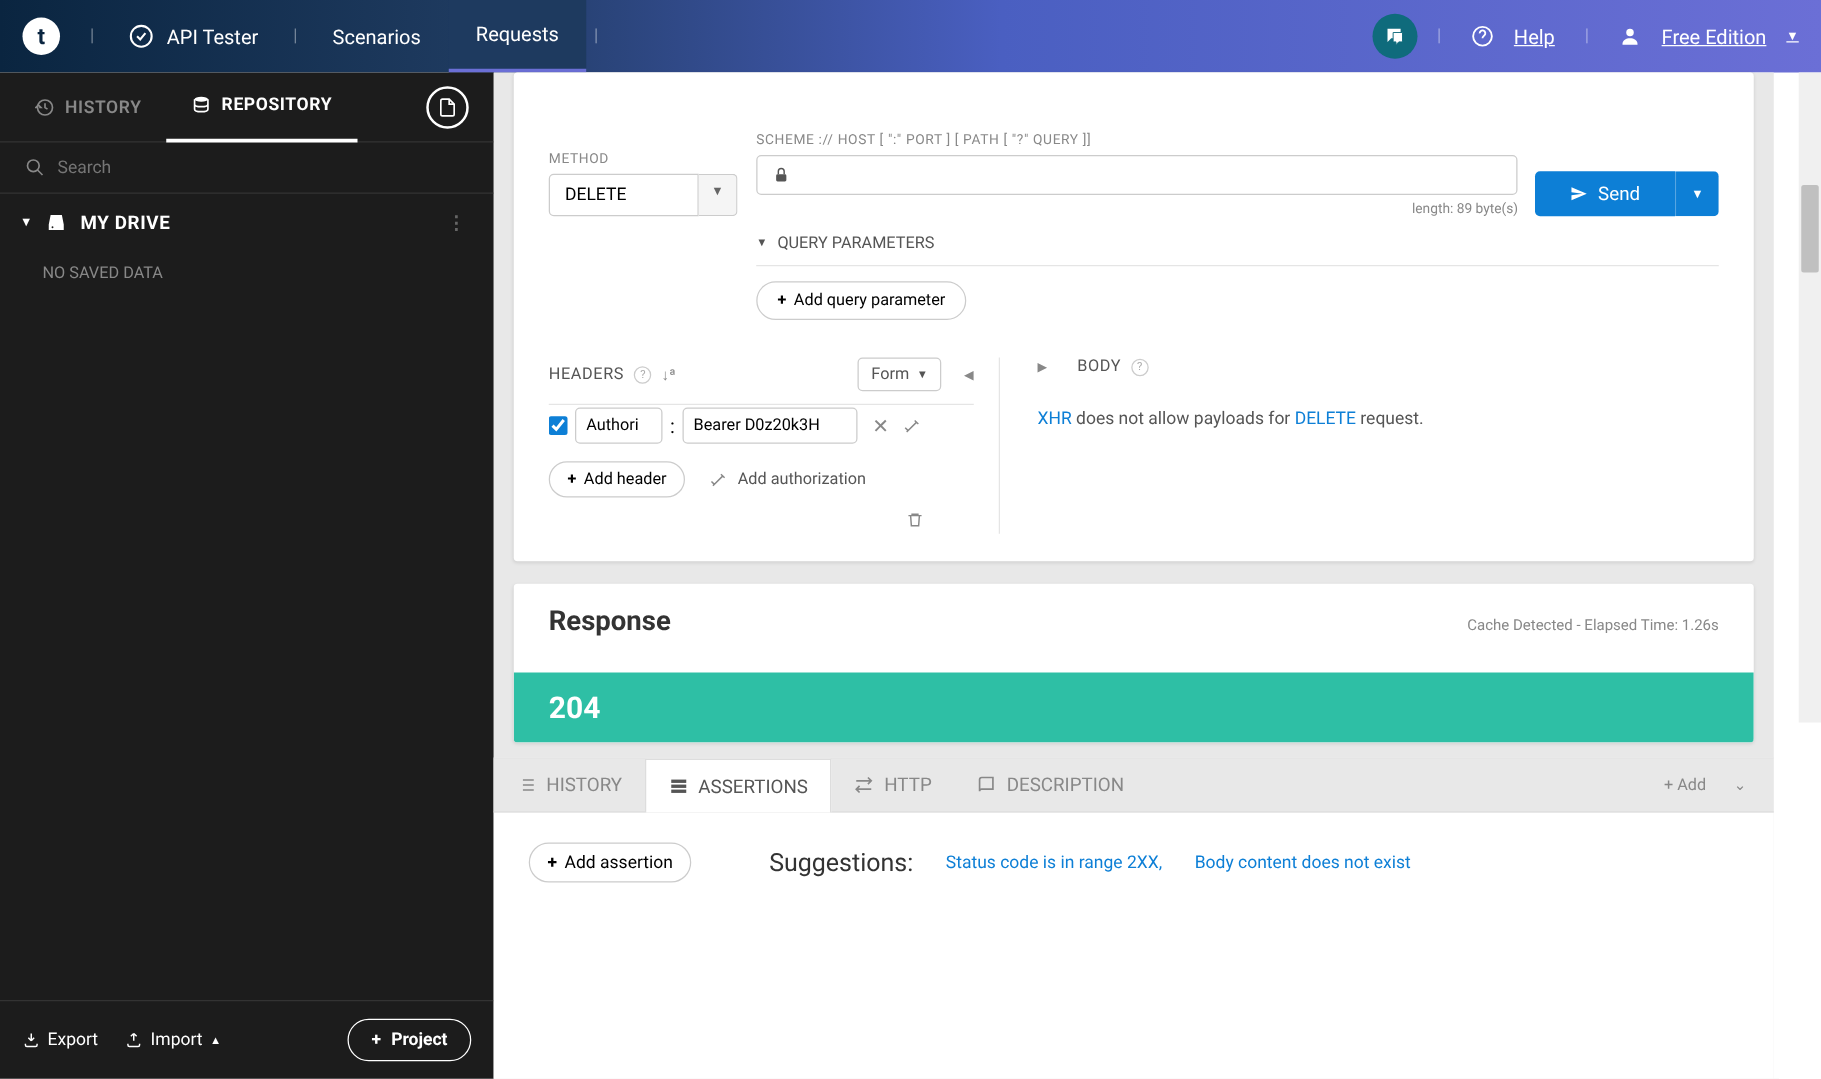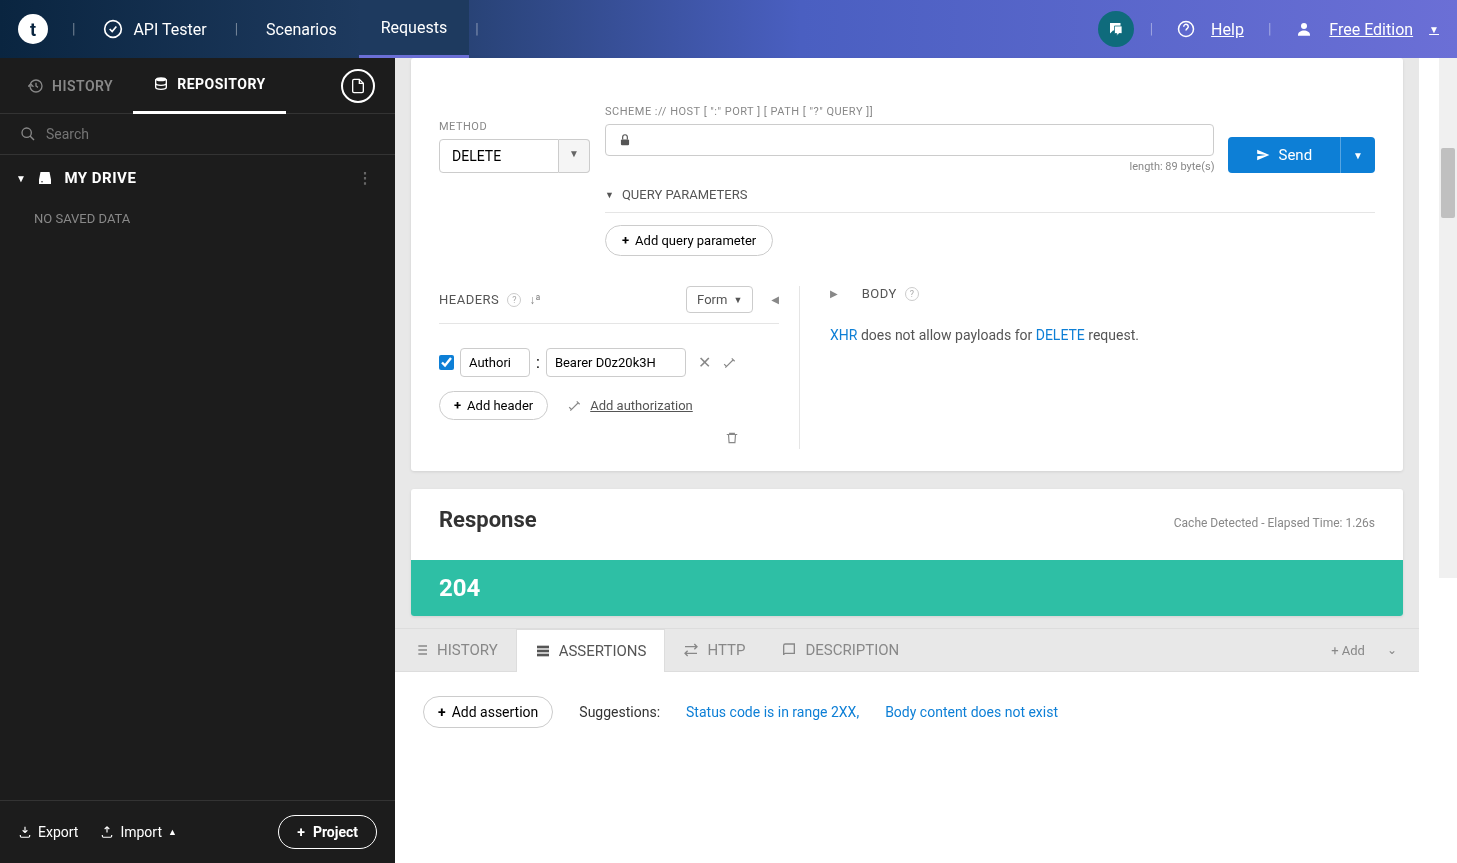--- a/index.html
+++ b/index.html
@@ -52,50 +52,50 @@
 .hb-row { display: flex; margin-top: 30px; }
 .headers-col { flex: 0 0 360px; padding-right: 20px; }
 .body-col { flex: 1; border-left: 1px solid #e5e5e5; padding-left: 30px; }
 .sec-hdr { display: flex; align-items: center; gap: 8px; font-size: 13px; color: #555; padding-bottom: 10px; border-bottom: 1px solid #e5e5e5; }
 .sec-title { font-weight: normal; letter-spacing: 0.5px; }
 .help-q { width: 14px; height: 14px; border: 1px solid #ccc; border-radius: 50%; font-size: 9px; display: inline-flex; align-items: center; justify-content: center; color: #aaa; }
 .sort-icon { cursor: pointer; color: #888; font-size: 12px; }
 .form-select { margin-left: auto; border: 1px solid #ccc; border-radius: 4px; padding: 5px 10px; font-size: 13px; cursor: pointer; display: flex; align-items: center; gap: 6px; }
 .collapse-arrow { margin-left: 10px; color: #888; cursor: pointer; font-size: 10px; }
 .body-expand { color: #888; cursor: pointer; font-size: 10px; margin-right: 16px; }
-.header-row { display: flex; align-items: center; gap: 6px; margin-top: 24px; }
+.header-row { display: flex; align-items: center; gap: 6px; margin-top: 2px; }
 .header-row input[type=checkbox] { width: 15px; height: 15px; accent-color: #0d7fd6; }
 .hdr-input { border: 1px solid #ccc; border-radius: 4px; padding: 6px 8px; font-size: 13px; }
 .hdr-name { width: 70px; }
 .hdr-val { width: 140px; }
 .del-x { cursor: pointer; color: #888; padding: 0 6px; }
 .vars-icon { cursor: pointer; color: #888; }
 .hdr-actions { display: flex; align-items: center; gap: 20px; margin-top: 14px; }
 .add-hdr { border: 1px solid #ccc; border-radius: 20px; padding: 6px 14px; background: #fff; cursor: pointer; font-size: 13px; display: inline-flex; align-items: center; gap: 6px; }
-.add-auth { display: flex; align-items: center; gap: 8px; color: #555; cursor: pointer; font-size: 13px; text-decoration: underline; }
+.add-auth { display: flex; align-items: center; gap: 8px; color: #555; cursor: pointer; font-size: 13px; }
 .trash-row { text-align: right; margin-top: 10px; color: #888; cursor: pointer; padding-right: 40px; }
 .body-msg { font-size: 14px; color: #555; margin-top: 16px; }
 .body-msg a { color: #0d7fd6; text-decoration: none; }
 
 .response-card { background: #ffffff; margin: 18px 16px 0 16px; border-radius: 3px; box-shadow: 0 1px 3px rgba(0,0,0,0.1); overflow: hidden; }
 .resp-hdr { display: flex; align-items: baseline; padding: 18px 28px; }
 .resp-title { font-size: 22px; font-weight: bold; color: #333; }
 .resp-meta { margin-left: auto; font-size: 12px; color: #888; }
 .status-bar { background: #2ebfa5; color: #fff; padding: 14px 28px; font-size: 24px; font-weight: bold; margin-top: 10px; }
 
 .bottom-panel { margin-top: 12px; background: #fff; border-top: 1px solid #ddd; flex: 1; }
 .panel-tabs { display: flex; align-items: center; background: #e8e8e8; border-bottom: 1px solid #ddd; }
 .ptab { padding: 12px 18px; color: #888; cursor: pointer; font-size: 15px; display: flex; align-items: center; gap: 8px; }
 .ptab.active { background: #fff; border-top: 1px solid #ddd; border-left: 1px solid #ddd; border-right: 1px solid #ddd; color: #555; margin-bottom: -1px; }
 .ptab-right { margin-left: auto; display: flex; align-items: center; padding-right: 14px; }
 .plus-add { color: #888; font-size: 13px; cursor: pointer; padding: 0 14px; }
 .expand-toggle { color: #888; cursor: pointer; padding: 0 8px; font-size: 12px; }
 .panel-body { padding: 24px 28px; display: flex; align-items: center; gap: 26px; }
 .add-assert { border: 1px solid #ccc; border-radius: 20px; padding: 7px 14px; background: #fff; cursor: pointer; font-size: 14px; display: inline-flex; align-items: center; gap: 6px; }
-.suggest-label { font-size: 14px; color: #333; }
+.suggest-label { font-size: 20px; color: #333; margin-left: 36px; }
 .suggest-link { color: #0d7fd6; font-size: 14px; cursor: pointer; }
 
 .scroll-track { position: absolute; right: 0; top: 58px; width: 18px; height: 520px; background: #f0f0f0; }
 .scroll-thumb { position: absolute; right: 2px; top: 90px; width: 14px; height: 70px; background: #c0c0c0; border-radius: 2px; }
 
 svg { display: block; }
 </style>
 </head>
 <body>
 

